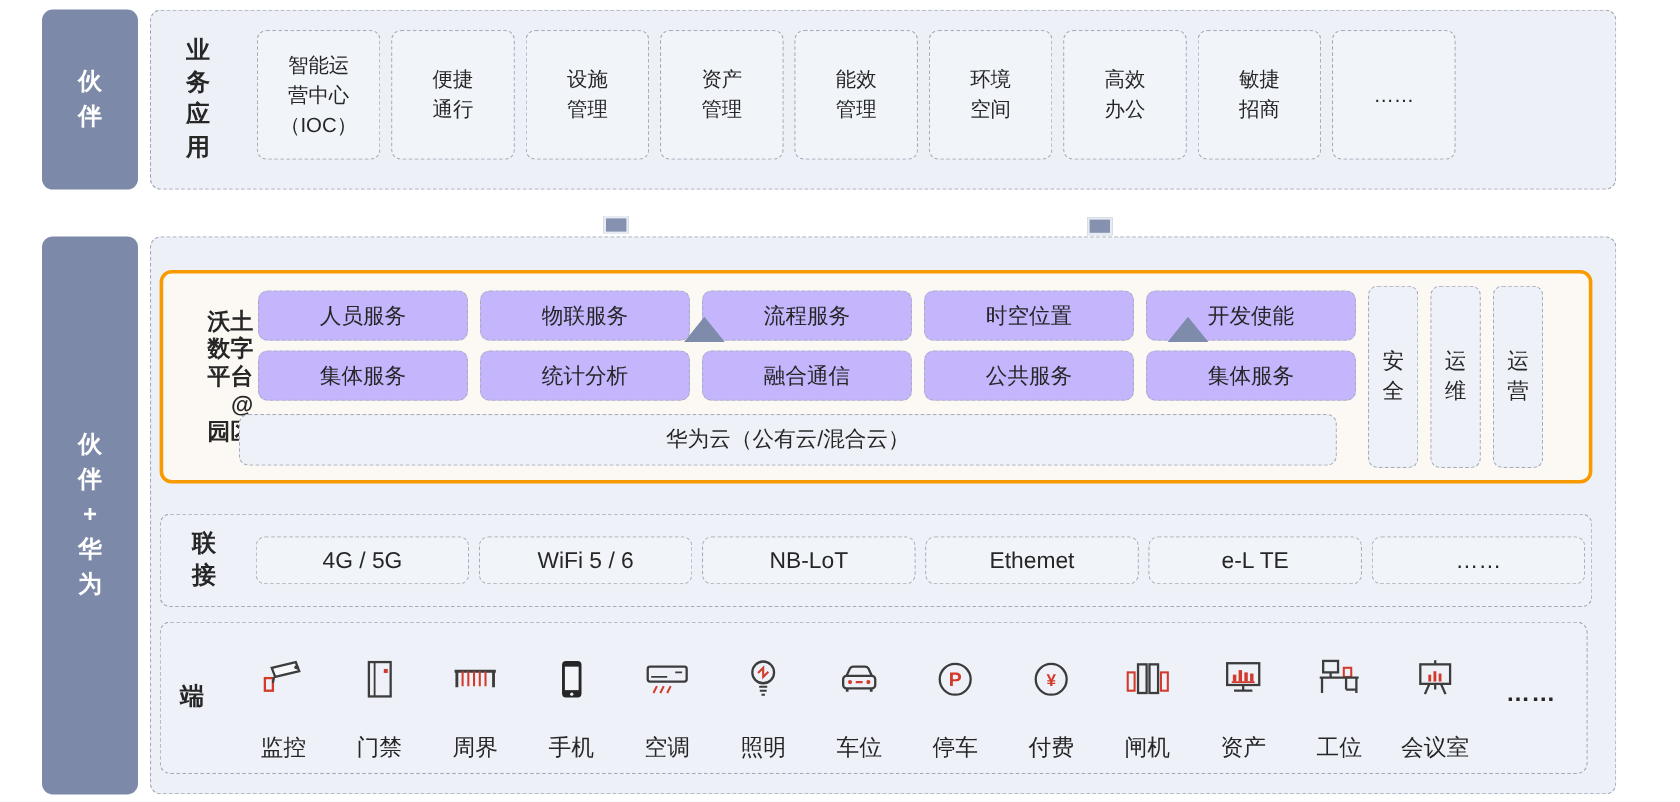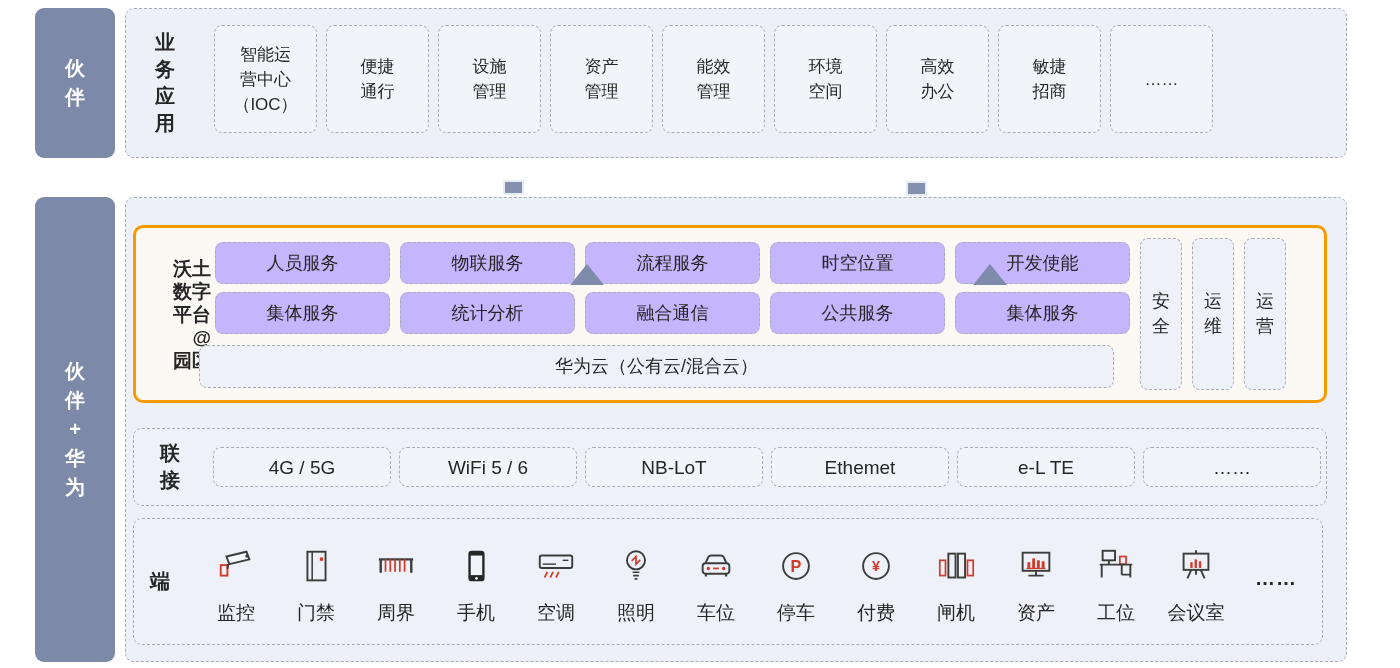--- a/index.html
+++ b/index.html
@@ -86,21 +86,21 @@
     border-right:17px solid transparent;
     border-bottom:21px solid #7e8bab;
     z-index:3;
   }
 
   .link-box { width:178px; height:40px; font-size:19px; }
 
   .t-items { width:1120px; display:flex; justify-content:space-between; }
   .t-item { width:80px; display:flex; flex-direction:column; align-items:center; }
   .t-icon { height:46px; display:flex; align-items:flex-end; justify-content:center; }
-  .t-label { font-size:19px; margin-top:12px; white-space:nowrap; }
+  .t-label { font-size:19px; margin-top:22px; white-space:nowrap; }
   .t-item.dots { justify-content:center; height:72px; }
   .t-item.dots .t-label { font-size:20px; font-weight:bold; letter-spacing:1px; margin-top:0; }
 </style>
 </head>
 <body>
 
 <div class="abs sidebar" style="left:35px; top:8px; width:80px; height:150px;">
   <span>伙
 伴</span>
 </div>

